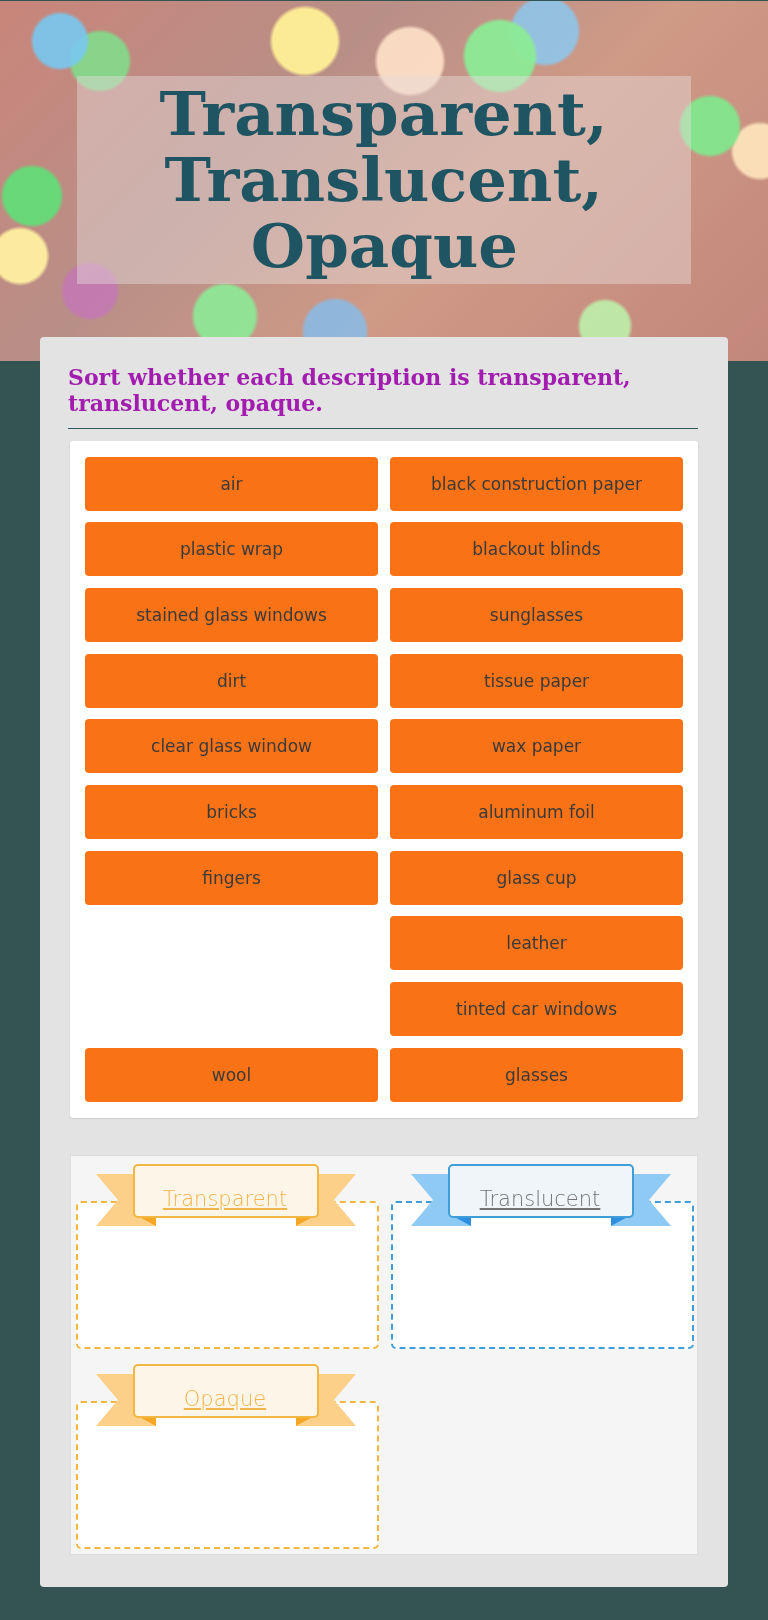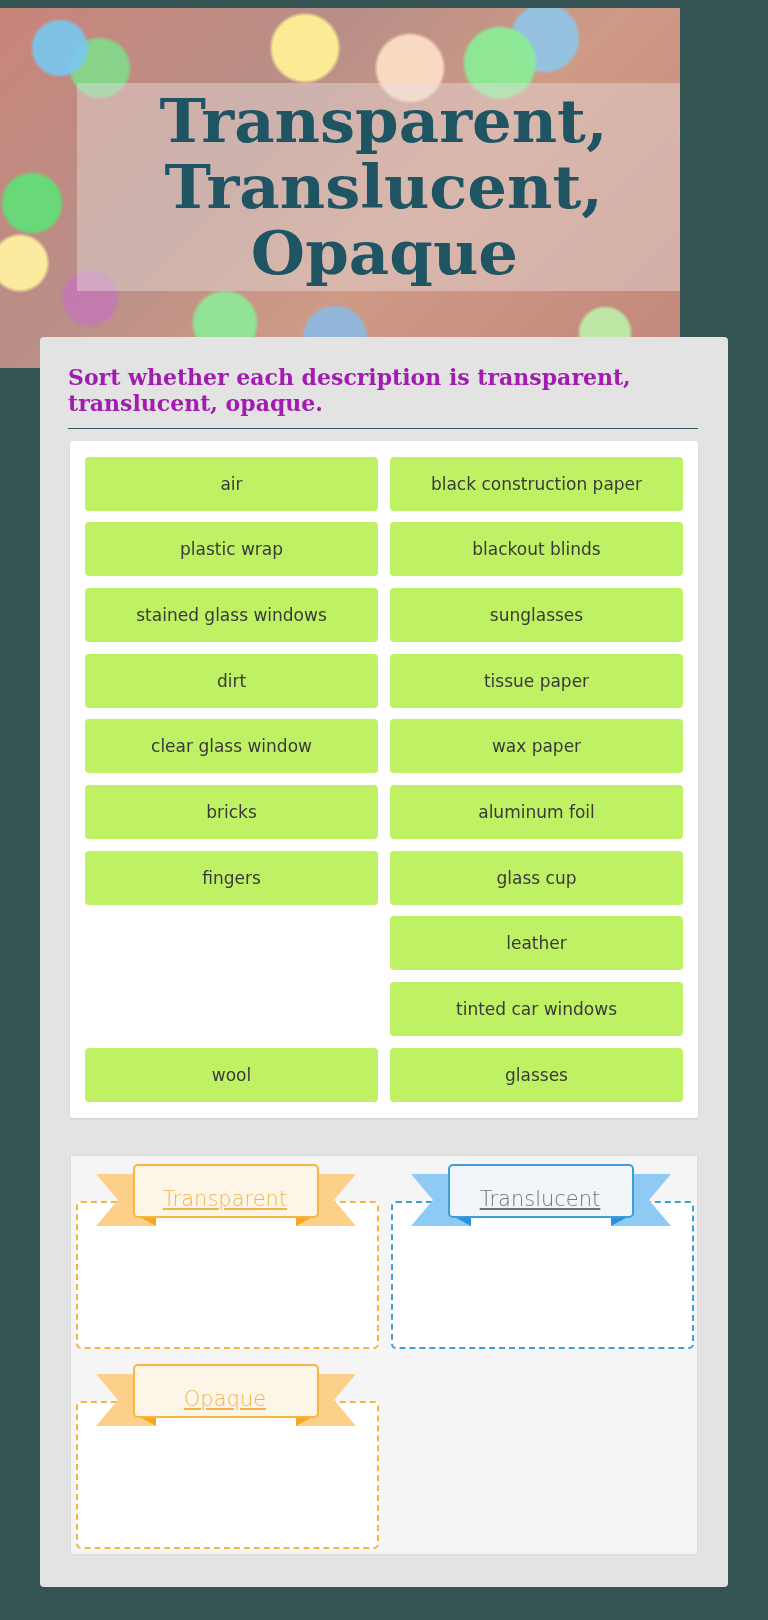--- a/index.html
+++ b/index.html
@@ -3,21 +3,21 @@
 <meta charset="utf-8">
 <style>
   * { box-sizing: border-box; margin: 0; padding: 0; }
   html, body { width: 768px; height: 1620px; overflow: hidden; }
   body {
     background: #345454;
     font-family: "Liberation Sans", sans-serif;
     position: relative;
   }
   .hero {
-    position: absolute; left: 0; top: 8px; width: 680px; height: 360px;
+    position: absolute; left: 0; top: 1px; width: 768px; height: 360px;
     overflow: hidden;
     background:
       radial-gradient(circle at 60px 40px, rgba(120,200,240,0.9) 0 26px, transparent 30px),
       radial-gradient(circle at 100px 60px, rgba(120,230,140,0.8) 0 28px, transparent 32px),
       radial-gradient(circle at 305px 40px, rgba(255,240,150,0.95) 0 32px, transparent 36px),
       radial-gradient(circle at 410px 60px, rgba(255,225,200,0.9) 0 32px, transparent 36px),
       radial-gradient(circle at 500px 55px, rgba(140,235,150,0.95) 0 34px, transparent 38px),
       radial-gradient(circle at 545px 30px, rgba(140,200,240,0.85) 0 32px, transparent 36px),
       radial-gradient(circle at 710px 125px, rgba(130,230,140,0.95) 0 28px, transparent 32px),
       radial-gradient(circle at 32px 195px, rgba(100,220,120,0.95) 0 28px, transparent 32px),
@@ -50,21 +50,21 @@
   }
   .rule {
     position: absolute; left: 28px; top: 91px; width: 630px; height: 1px; background: #2f5a5f;
   }
   .items-box {
     position: absolute; left: 30px; top: 104px; width: 628px; height: 677px;
     background: #ffffff; border-radius: 3px; box-shadow: 0 1px 2px rgba(0,0,0,0.1);
   }
   .item {
     position: absolute; width: 293px; height: 54px;
-    background: #bef264; border-radius: 4px;
+    background: #f97316; border-radius: 4px;
     display: flex; align-items: center; justify-content: center;
     font-family: "DejaVu Sans", sans-serif; font-size: 17px; color: #3a3a3a;
   }
   .sort-area {
     position: absolute; left: 30px; top: 818px; width: 628px; height: 400px;
     background: #f5f5f5; border: 1px solid #dcdcdc;
   }
   .bin {
     position: absolute; width: 303px; height: 148px;
     background: #ffffff; border: 2px dashed #f3b741; border-radius: 5px;

